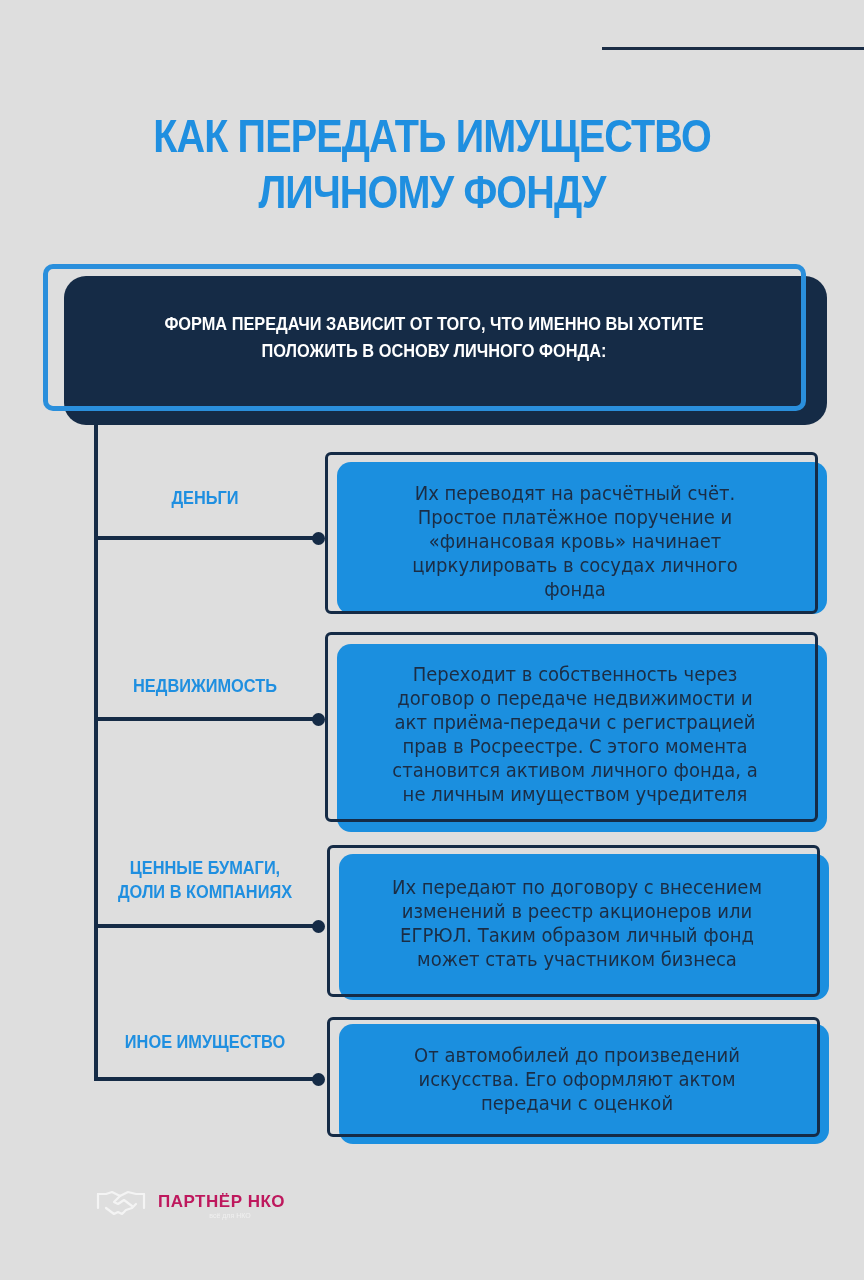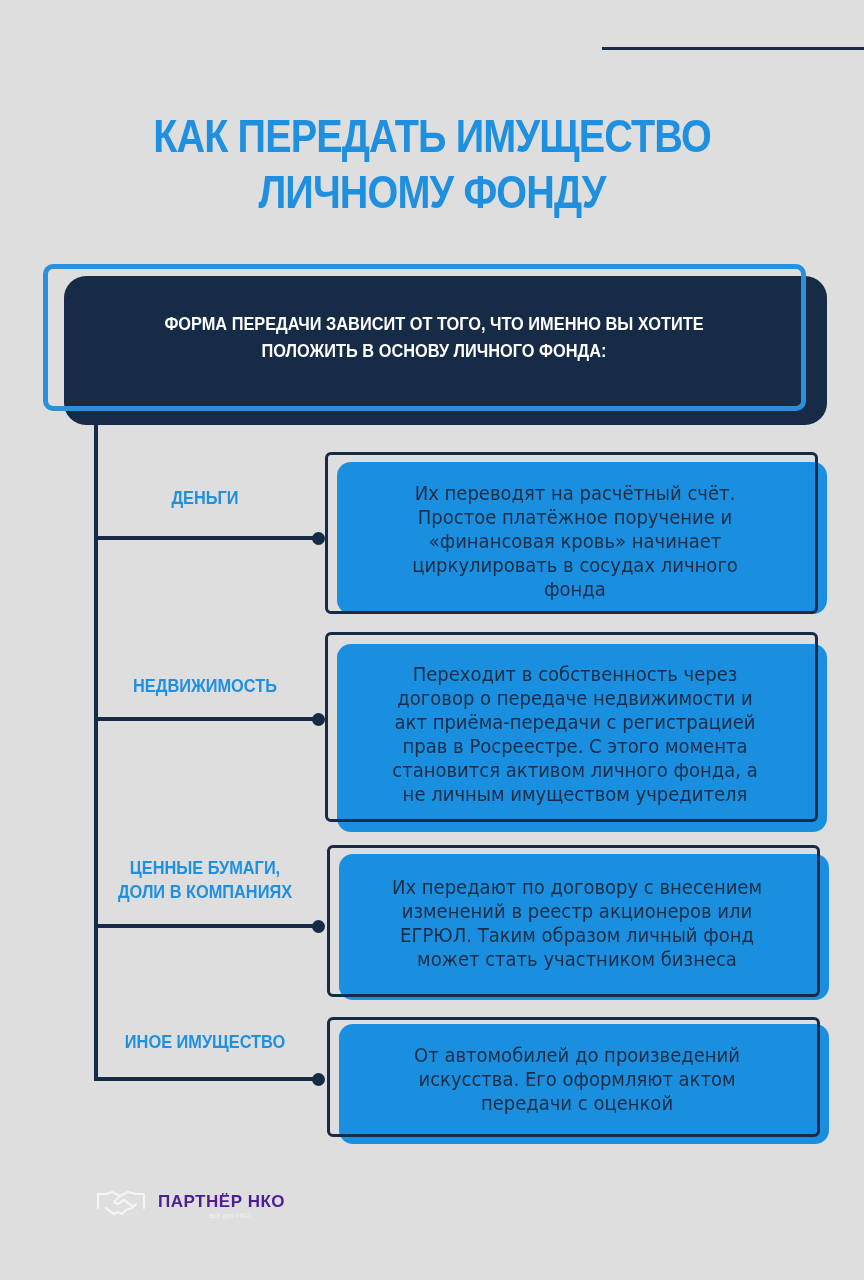--- a/index.html
+++ b/index.html
@@ -78,21 +78,21 @@
       font-size: 20px; line-height: 24px;
       transform: scaleX(0.9); transform-origin: center;
     }
 
     
     .logo {
       position: absolute; left: 96px; top: 1188px; display: flex; align-items: center;
     }
     .logo-icon { width: 50px; height: 28px; margin-right: 12px; }
     .logo-name {
-      color: #4c1d95; font-weight: bold; font-size: 17px; letter-spacing: 0.5px;
+      color: #be185d; font-weight: bold; font-size: 17px; letter-spacing: 0.5px;
     }
     .logo-sub {
       position: absolute; left: 190px; top: 1212px; width: 80px;
       color: #f0f0f0; font-size: 7px; text-align: center;
     }
   </style>
 </head>
 <body>
 
 <div class="top-rule"></div>

